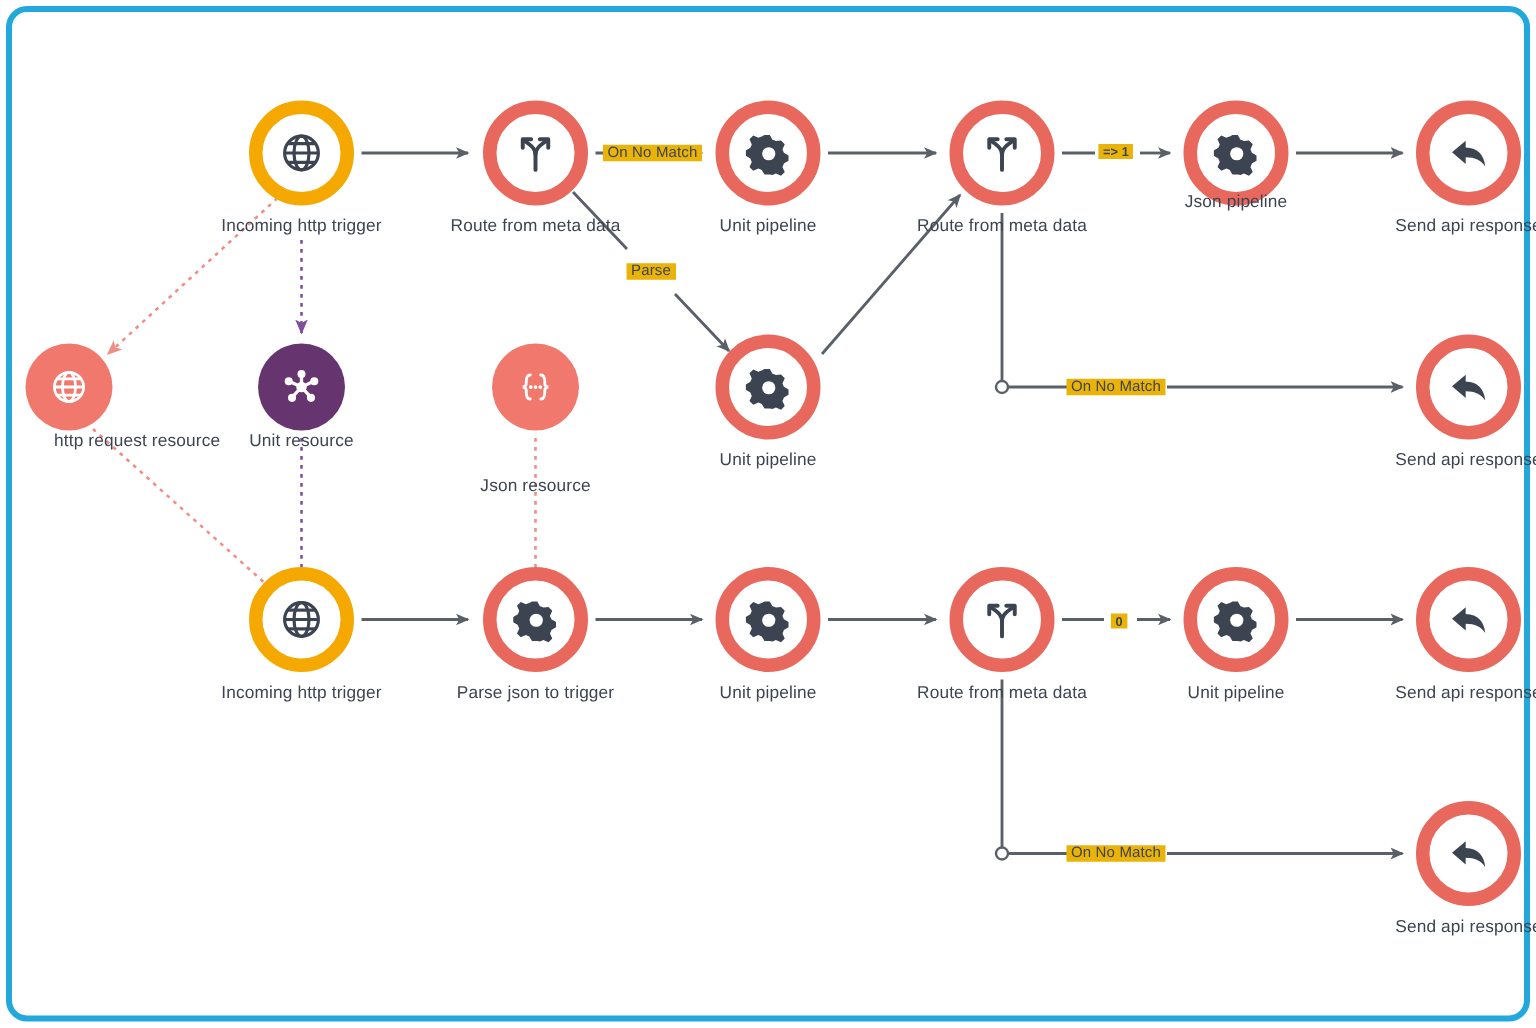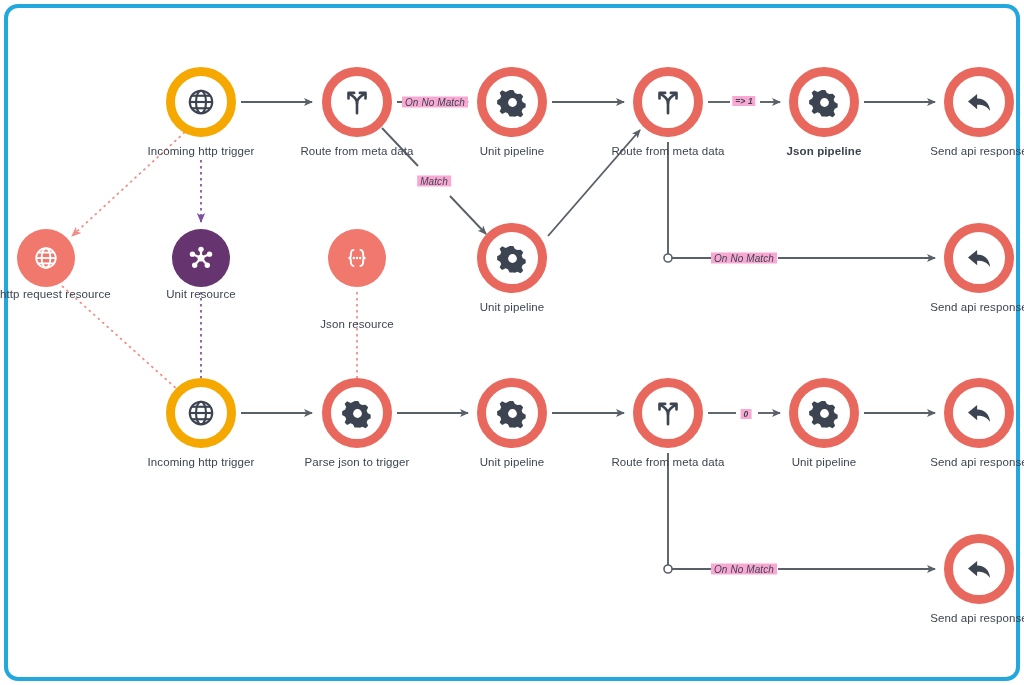--- a/index.html
+++ b/index.html
@@ -12,24 +12,24 @@
   .node{position:absolute;transform:translate(-50%,-50%);display:flex;
         align-items:center;justify-content:center;border-radius:50%;box-sizing:border-box;}
   .ring{background:#ffffff;}
   .ring-red{border:9px solid #e8685d;}
   .ring-orange{border:9px solid #f5a800;}
   .solid-red{background:#f0786c;}
   .solid-purple{background:#66346f;}
   .node svg{display:block;}
   .nlabel{position:absolute;transform:translateX(-50%);
           font-size:11.5px;color:#3d4451;white-space:nowrap;letter-spacing:.1px;}
-  .nlabel.clipleft{transform:none;}
+  .nlabel.clipleft{transform:none;margin-left:36px;}
   .elabel{position:absolute;transform:translate(-50%,-50%);
-          font-size:10px;color:#3d4451;white-space:nowrap;background:#f9a8d4;
-          padding:0 3px;letter-spacing:.1px;font-style:italic;}
+          font-size:10px;color:#3d4451;white-space:nowrap;background:#eab308;
+          padding:0 3px;letter-spacing:.1px;}
   .elabel.small{font-size:8.5px;font-weight:bold;}
 </style>
 </head>
 <body>
 
 <div id="canvas">
   <div id="frame"></div>
 
   <svg id="edges" viewBox="0 0 1024 685" xmlns="http://www.w3.org/2000/svg">
     <defs>
@@ -194,21 +194,21 @@
   <div class="nlabel" style="left:668px;top:145px;">Route from meta data</div>
 
   <div class="node ring ring-red" style="left:824px;top:102px;width:70px;height:70px;">
     <span>
       <svg width="31" height="31" viewBox="0 0 24 24" fill="#3d4451">
         <path d="M12 0.9l1.5 2.6a9 9 0 011.9.8L18.3 4l2.1 2.1-1.3 2.9a9 9 0 01.8 1.9l2.6 1.5v3l-2.6 1.5a9 9 0 01-.8 1.9l1.3 2.9-2.1 2.1-2.9-1.3a9 9 0 01-1.9.8L12 23.1h-3L7.5 20.5a9 9 0 01-1.9-.8L2.7 21 0.6 18.9l1.3-2.9a9 9 0 01-.8-1.9L-1.5 12.6v-3L1.1 8.1a9 9 0 01.8-1.9L0.6 3.3 2.7 1.2l2.9 1.3a9 9 0 011.9-.8L9 0.9z" transform="translate(1.5,1.5) scale(0.92)"></path>
         <circle cx="12" cy="12" r="3.4" fill="#ffffff"></circle>
       </svg>
     </span>
   </div>
-  <div class="nlabel" style="left:824px;top:145px;font-weight:bold;">Json pipeline</div>
+  <div class="nlabel" style="left:824px;top:129px;">Json pipeline</div>
 
   <div class="node ring ring-red" style="left:979px;top:102px;width:70px;height:70px;">
     <span>
       <svg width="30" height="30" viewBox="0 0 24 24" fill="#3d4451">
         <path d="M10.5 5.5 L3.2 11.6 L10.5 17.8 L10.5 14.2 C15.4 14.2 18.6 15.6 20.9 19.2 C20.4 13.4 17.2 9.3 10.5 9.1 Z"></path>
       </svg>
     </span>
   </div>
   <div class="nlabel" style="left:979px;top:145px;">Send api response</div>
 
@@ -288,18 +288,18 @@
   <div class="node ring ring-red" style="left:979px;top:569px;width:70px;height:70px;">
     <span>
       <svg width="30" height="30" viewBox="0 0 24 24" fill="#3d4451">
         <path d="M10.5 5.5 L3.2 11.6 L10.5 17.8 L10.5 14.2 C15.4 14.2 18.6 15.6 20.9 19.2 C20.4 13.4 17.2 9.3 10.5 9.1 Z"></path>
       </svg>
     </span>
   </div>
   <div class="nlabel" style="left:979px;top:612px;">Send api response</div>
 
   <div class="elabel" style="left:435px;top:102px;">On No Match</div>
-  <div class="elabel" style="left:434px;top:181px;">Match</div>
+  <div class="elabel" style="left:434px;top:181px;">Parse</div>
   <div class="elabel small" style="left:744px;top:101px;">=&gt; 1</div>
   <div class="elabel" style="left:744px;top:258px;">On No Match</div>
   <div class="elabel small" style="left:746px;top:414px;">0</div>
   <div class="elabel" style="left:744px;top:569px;">On No Match</div>
 </div>
 
 </body></html>

